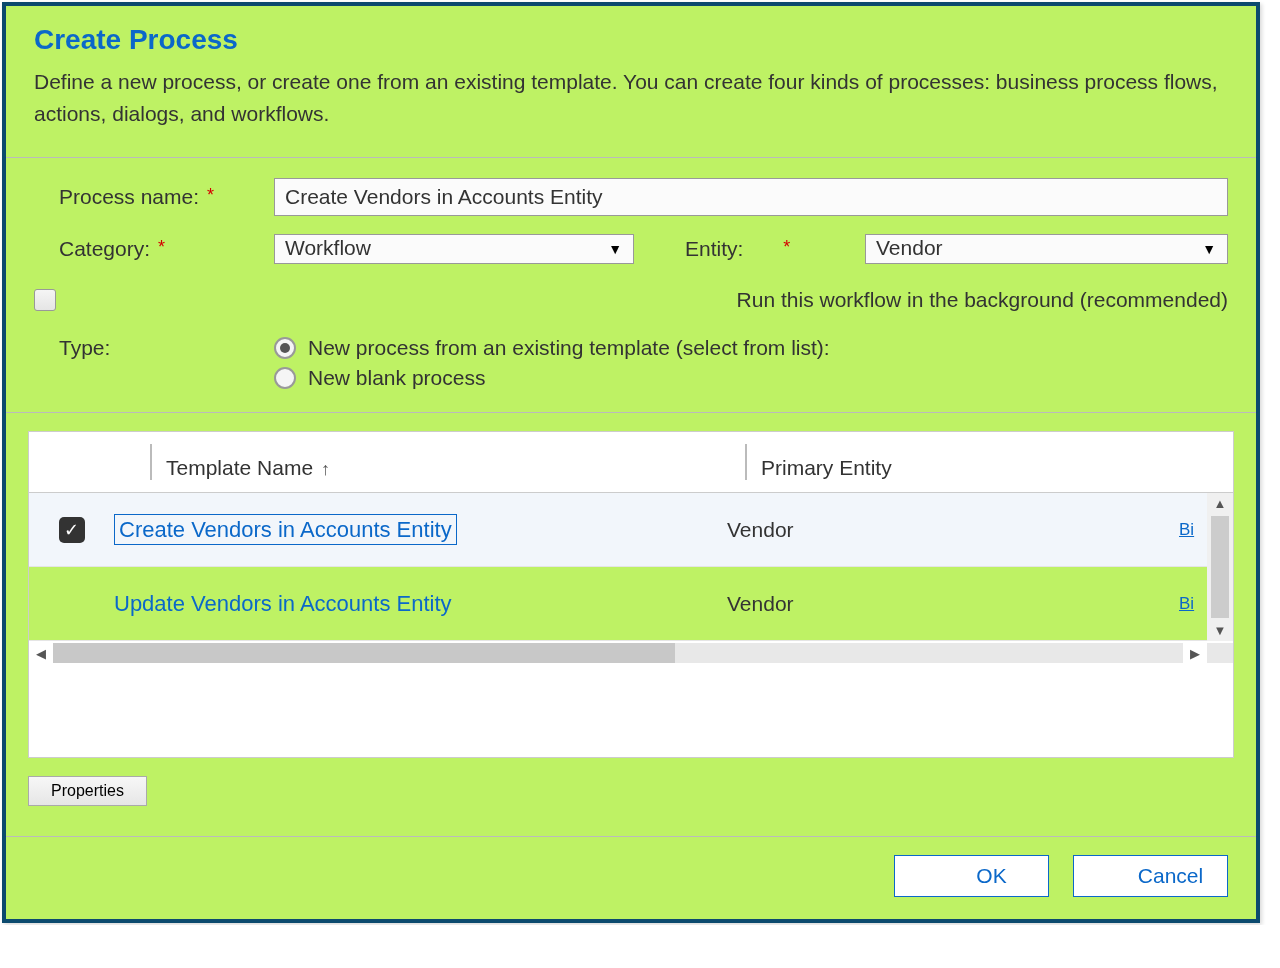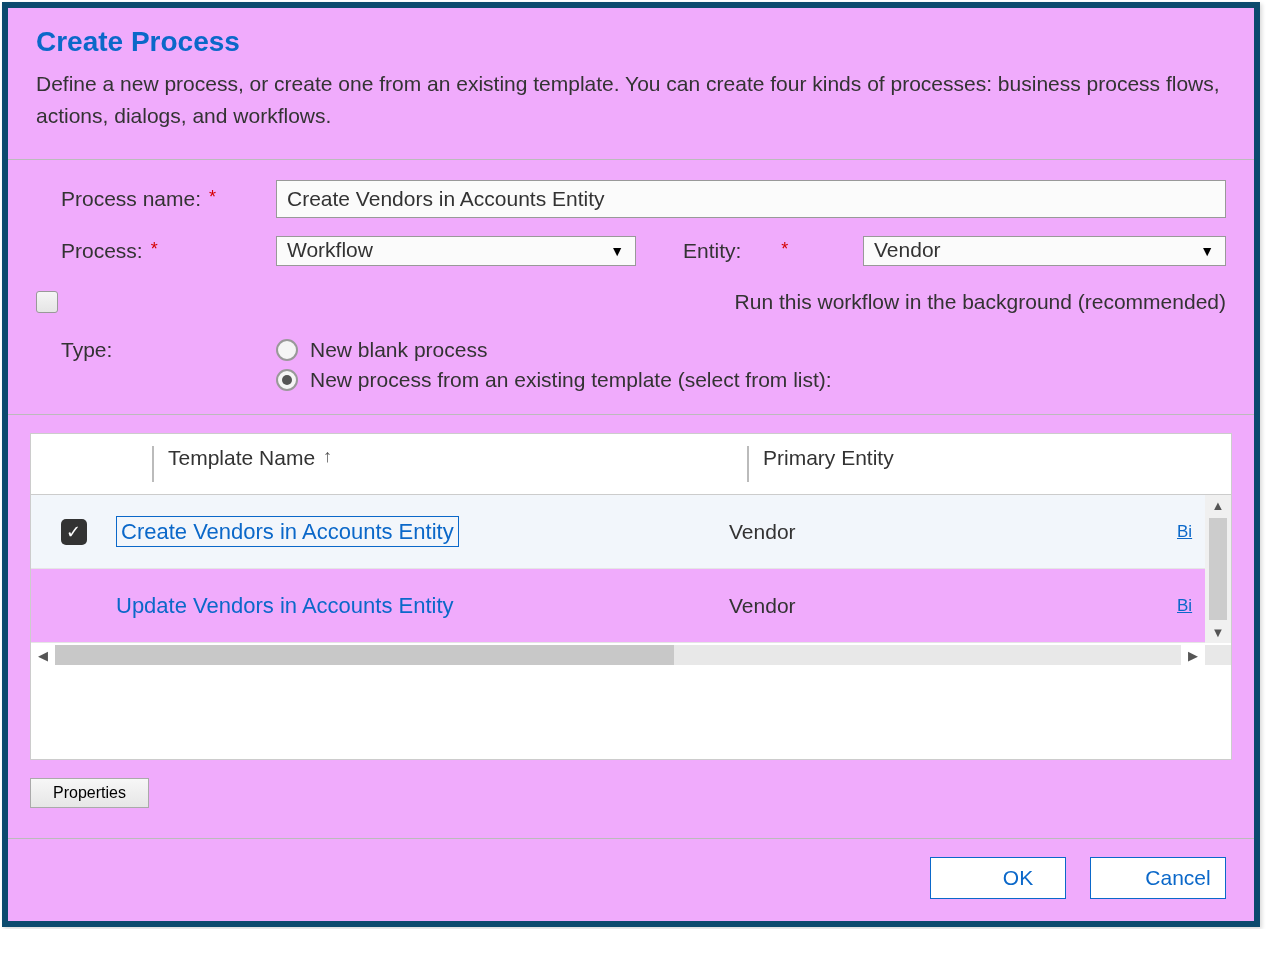--- a/index.html
+++ b/index.html
@@ -8,22 +8,22 @@
       padding: 0;
     }
     body {
       font-family: "Segoe UI", Tahoma, sans-serif;
       font-size: 21px;
       color: #333;
       background: #fff;
     }
     .dialog {
       width: 1258px;
-      border: 6px solid #0c4a6e;
-      background: #f0abfc;
+      border: 4px solid #0c4a6e;
+      background: #bef264;
       margin: 2px;
       box-shadow: 2px 2px 4px rgba(0,0,0,0.15);
     }
     .header {
       padding: 18px 28px 28px 28px;
     }
     .title {
       color: #0b68c9;
       font-size: 28px;
       font-weight: bold;
@@ -185,21 +185,21 @@
       display: flex;
       padding: 12px 0 12px 0;
       border-bottom: 1px solid #ccc;
       background: #fff;
     }
     .th-check {
       width: 85px;
     }
     .th {
       display: flex;
-      align-items: flex-start;
+      align-items: flex-end;
       font-size: 21px;
       color: #333;
       padding-left: 36px;
     }
     .th-sep {
       width: 2px;
       height: 36px;
       background: #bbb;
       margin-right: 14px;
     }
@@ -338,21 +338,21 @@
       font-family: inherit;
     }
     .footer {
       border-top: 1px solid #bbb;
       padding: 18px 28px 22px 28px;
       display: flex;
       justify-content: flex-end;
       gap: 24px;
     }
     .footer-btn {
-      width: 136px;
+      width: 155px;
       height: 42px;
       border: 1px solid #0b68c9;
       background: #fff;
       color: #0b68c9;
       font-size: 21px;
       cursor: pointer;
       font-family: inherit;
       padding-left: 40px;
     }
   </style>
@@ -371,21 +371,21 @@
     <div class="form-row">
       <div class="label-col">
         <span>Process name:</span>
         <span class="required">*</span>
       </div>
       <input class="text-input" type="text" value="Create Vendors in Accounts Entity" style="">
     </div>
 
     <div class="form-row two-col">
       <div class="label-col">
-        <span>Process:</span>
+        <span>Category:</span>
         <span class="required">*</span>
       </div>
       <div class="col-a select-wrap">
         <select class="select">
           <option>Workflow</option>
         </select>
         <span class="select-arrow">▼</span>
       </div>
       <div class="gap"></div>
       <div class="label-col-b">
@@ -404,26 +404,26 @@
       <span class="checkbox"></span>
       <span class="checkbox-label">Run this workflow in the background (recommended)</span>
     </div>
 
     <div class="type-row">
       <div class="label-col">
         <span>Type:</span>
       </div>
       <div class="radios">
         <div class="radio-opt">
+          <span class="radio selected"></span>
+          <span class="radio-label">New process from an existing template (select from list):</span>
+        </div>
+        <div class="radio-opt">
           <span class="radio"></span>
           <span class="radio-label">New blank process</span>
-        </div>
-        <div class="radio-opt">
-          <span class="radio selected"></span>
-          <span class="radio-label">New process from an existing template (select from list):</span>
         </div>
       </div>
     </div>
   </div>
 
   <hr class="divider">
 
   <div style="height:18px"></div>
 
   <div class="table-section">

